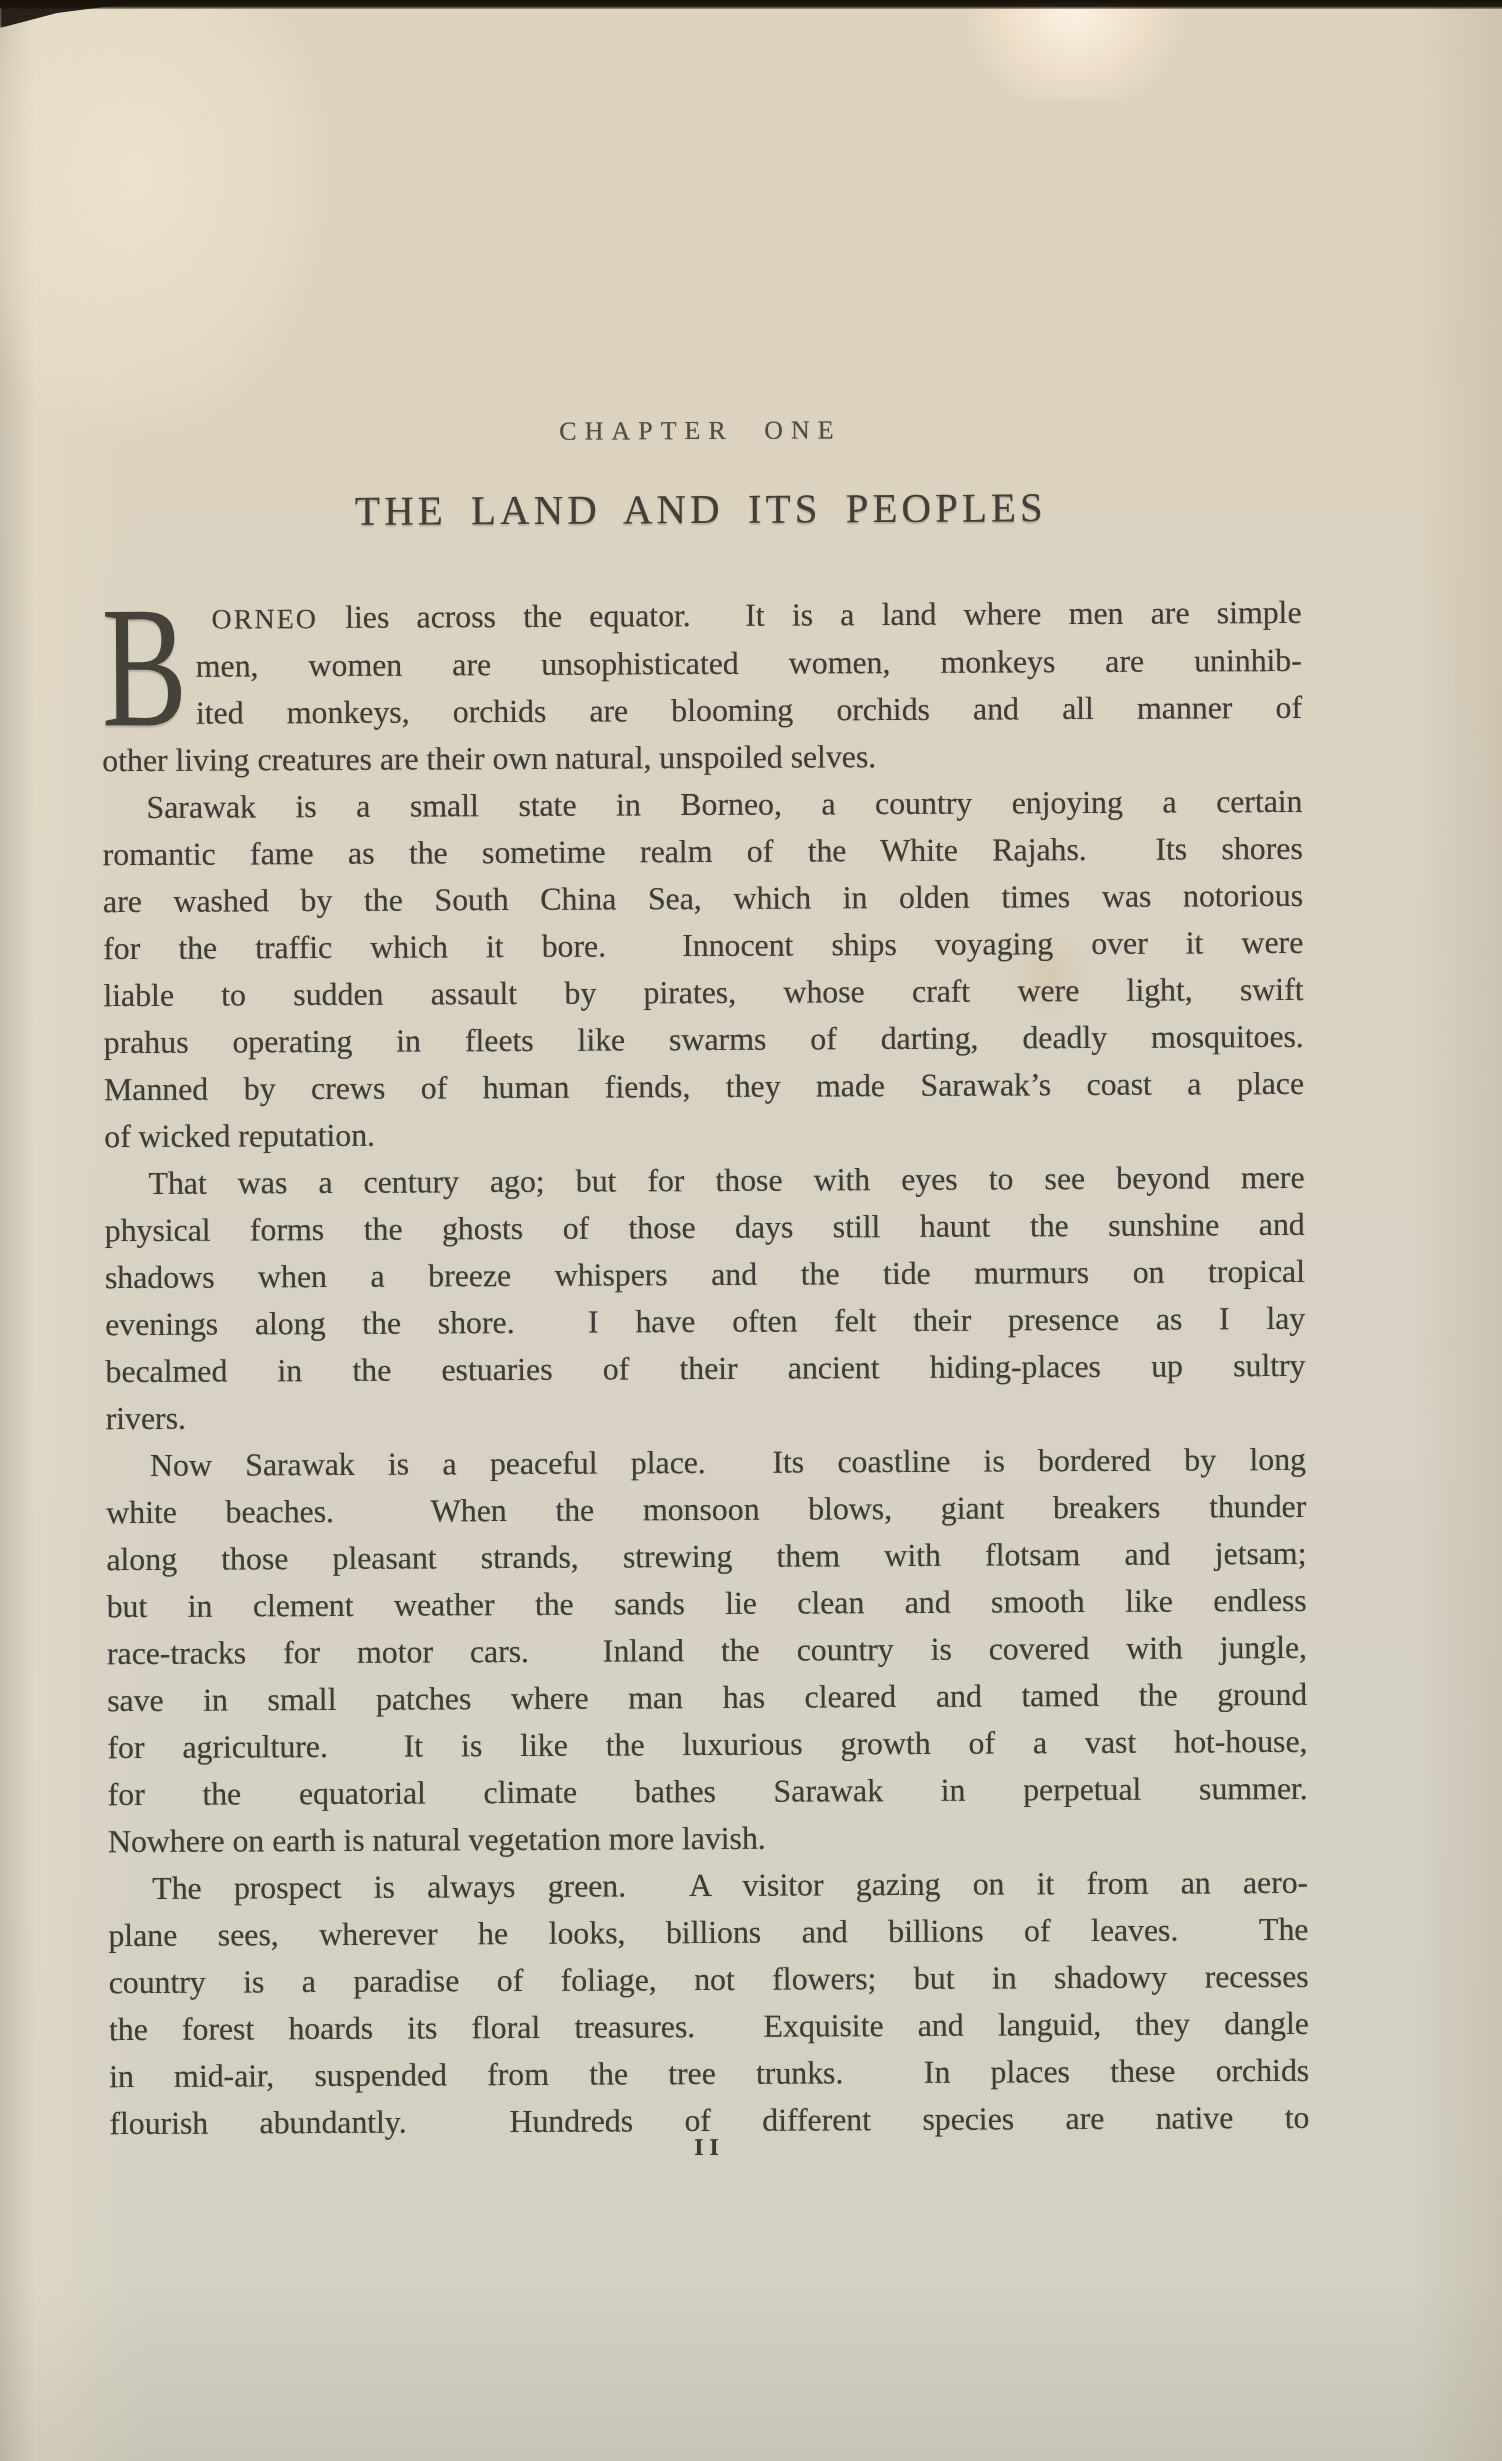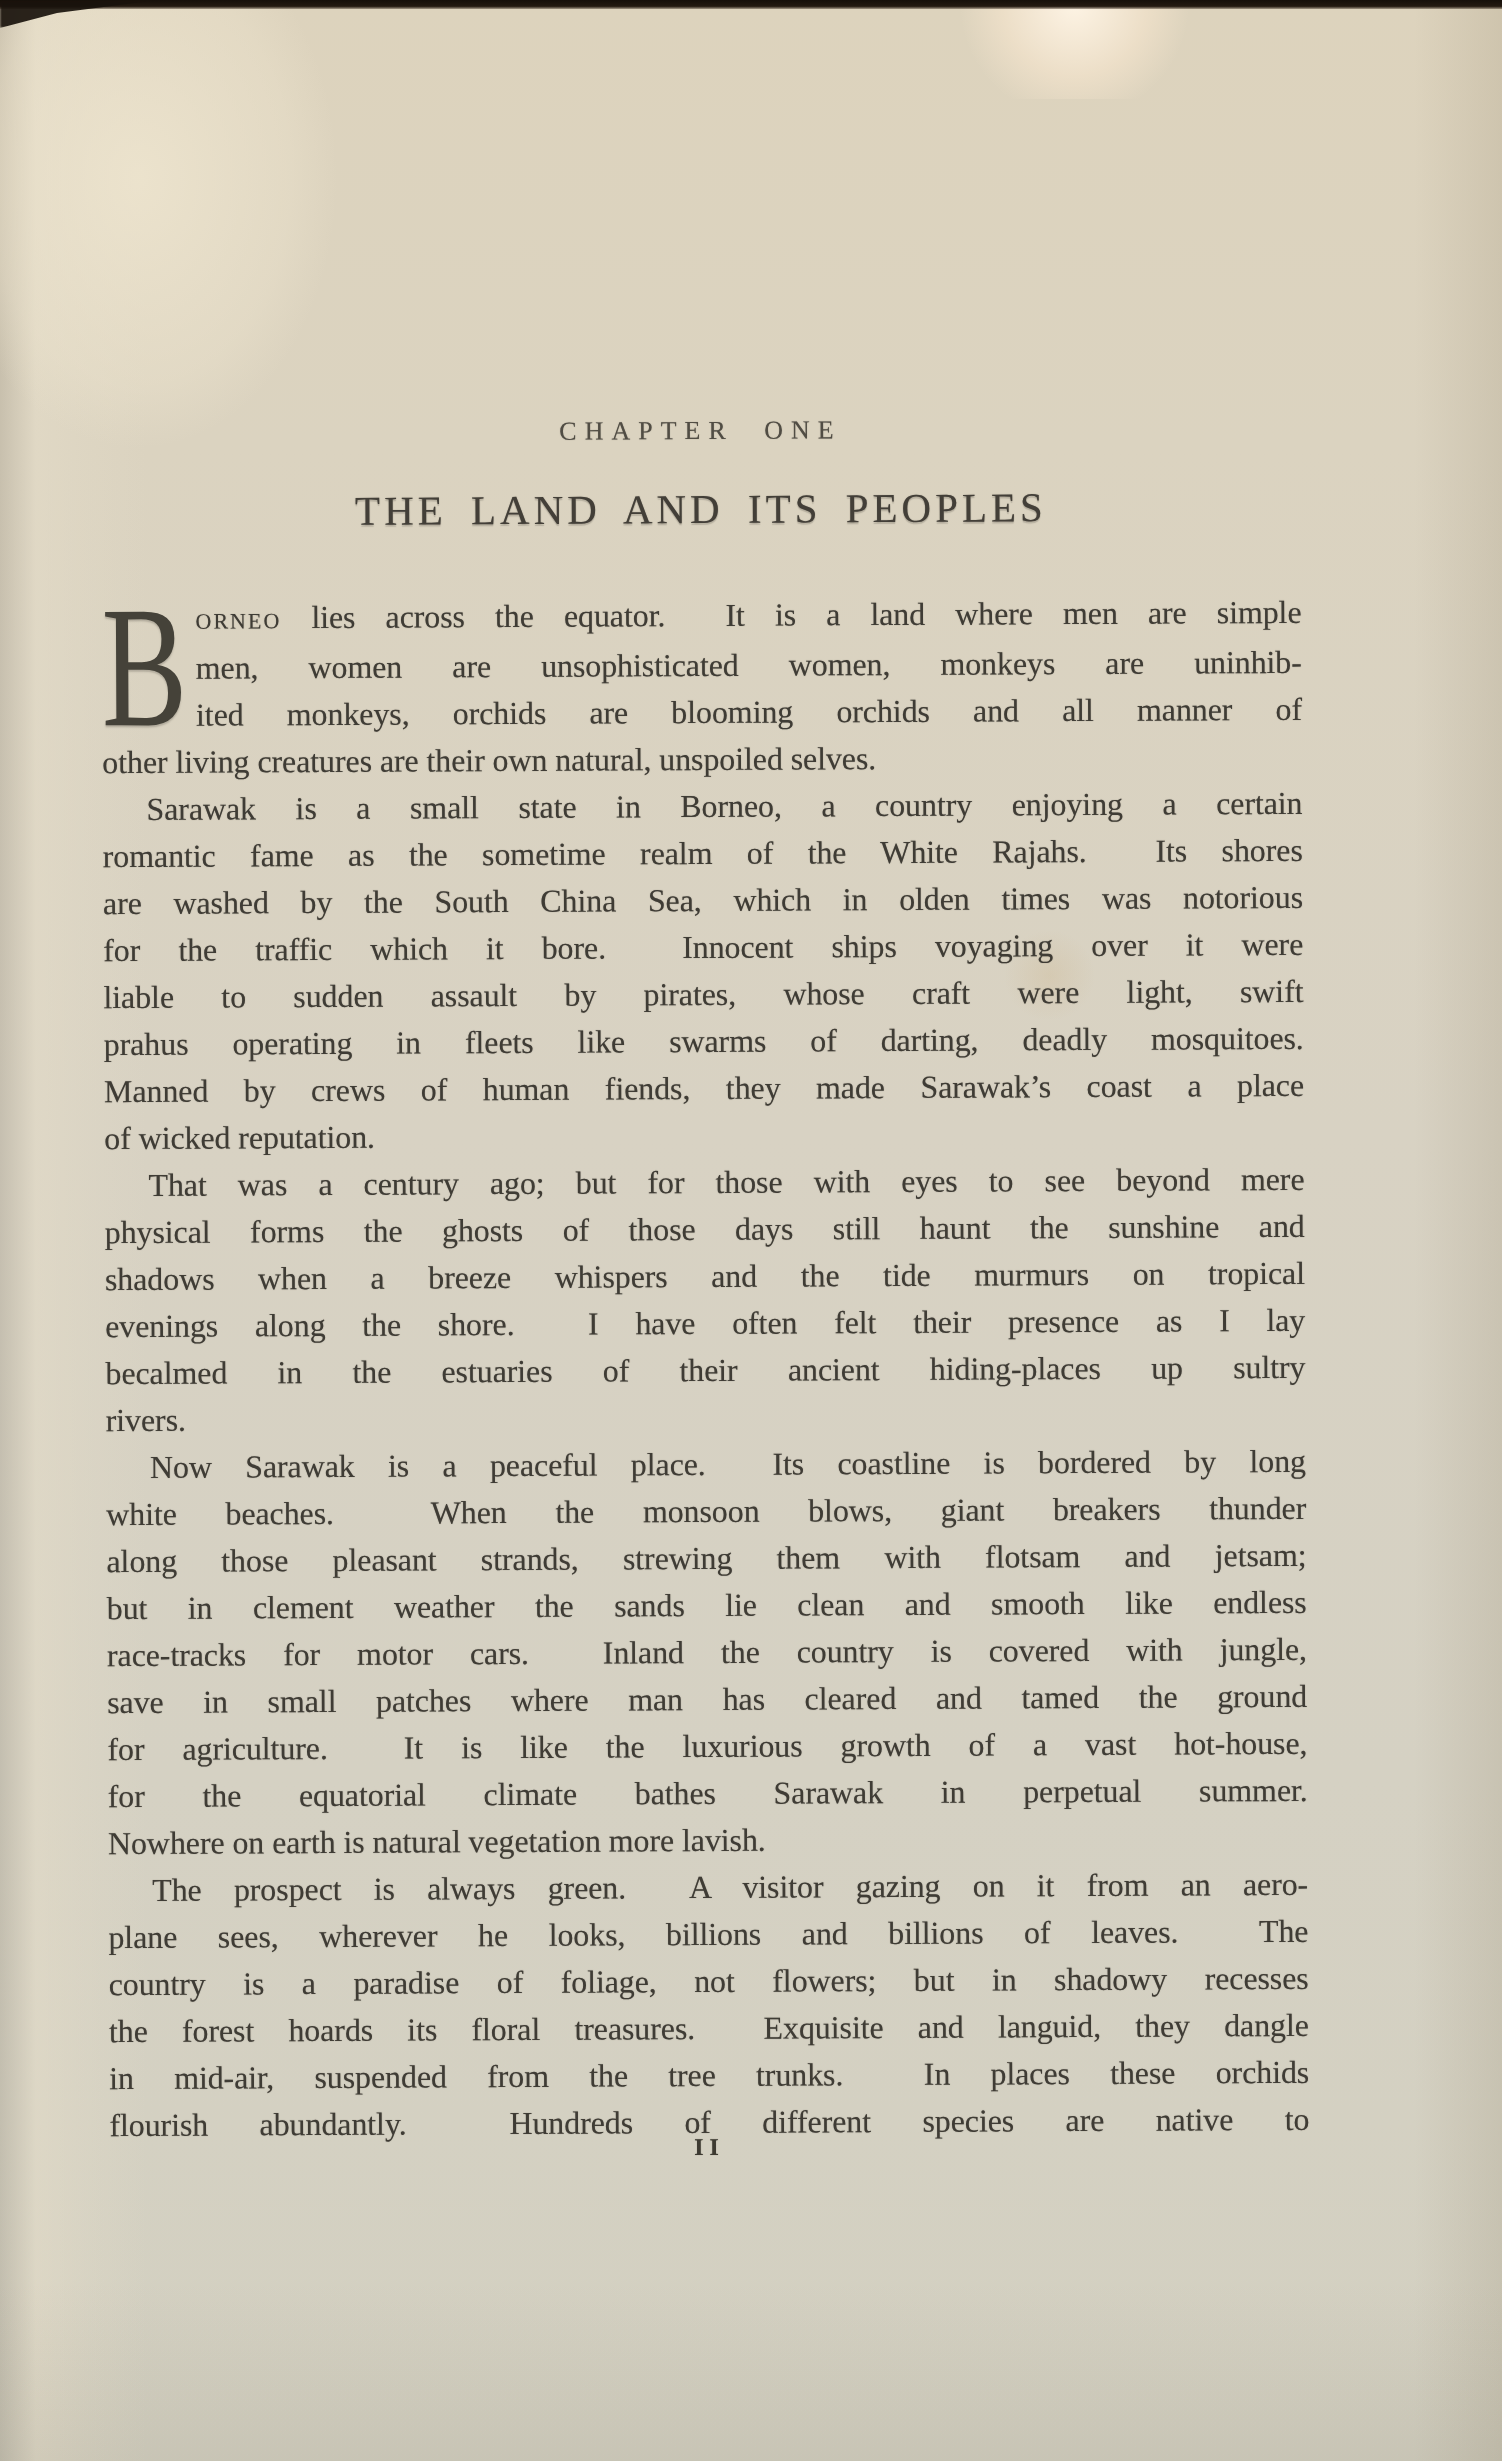--- a/index.html
+++ b/index.html
@@ -109,21 +109,21 @@
   }
   .para.indent .line:first-child{text-indent:44px;}
   .dropcap{
     float:left;width:85px;height:139px;margin-right:9px;
     font-size:173px;line-height:129px;padding-top:7px;
     transform:scaleX(0.74);transform-origin:0 55%;
     color:#454239;
     text-shadow:0 2px 2px rgba(60,56,48,0.25);
   }
   .lead-caps{
-    font-size:22px;letter-spacing:2px;
+    font-size:28px;letter-spacing:2px;margin-left:16px;
   }
   .folio{
     position:absolute;left:105px;top:2134px;width:1200px;
     text-align:center;
     font-size:24px;font-weight:700;letter-spacing:6px;
     color:#3d3a31;
     text-shadow:0 0 1px rgba(61,58,49,0.5);
   }
 </style>
 </head>

